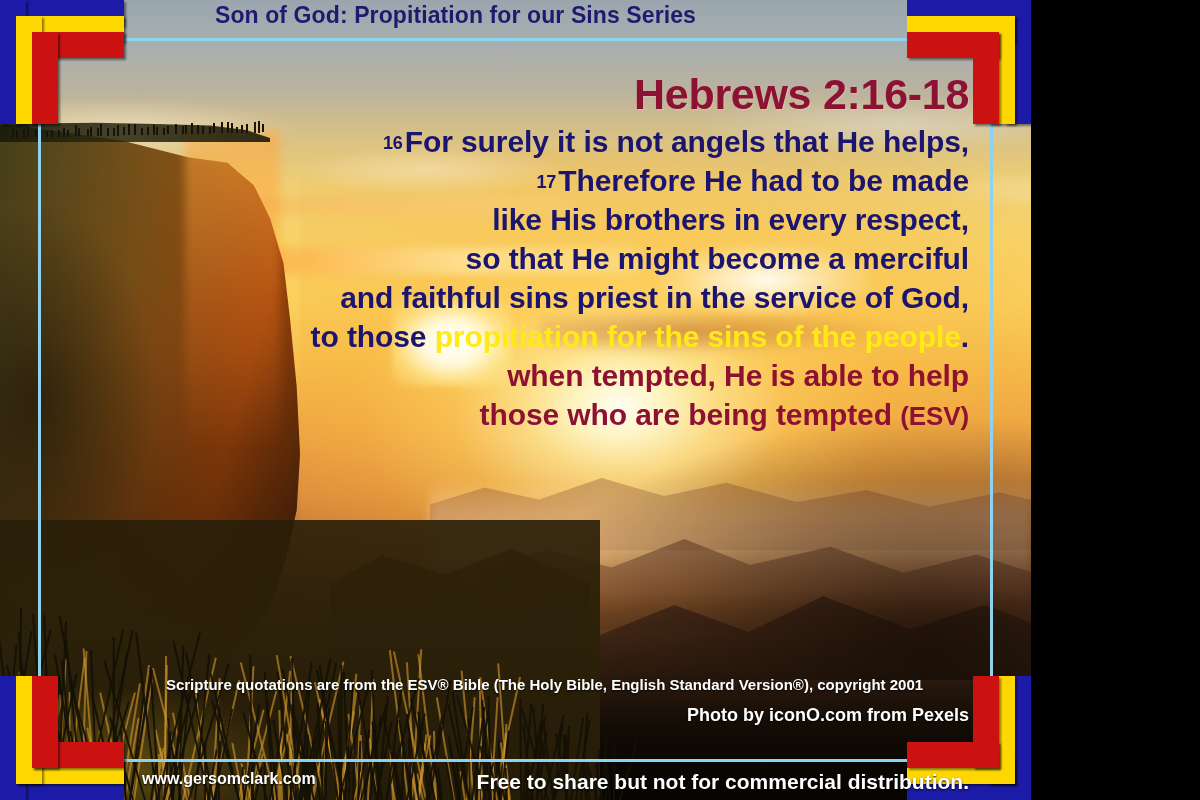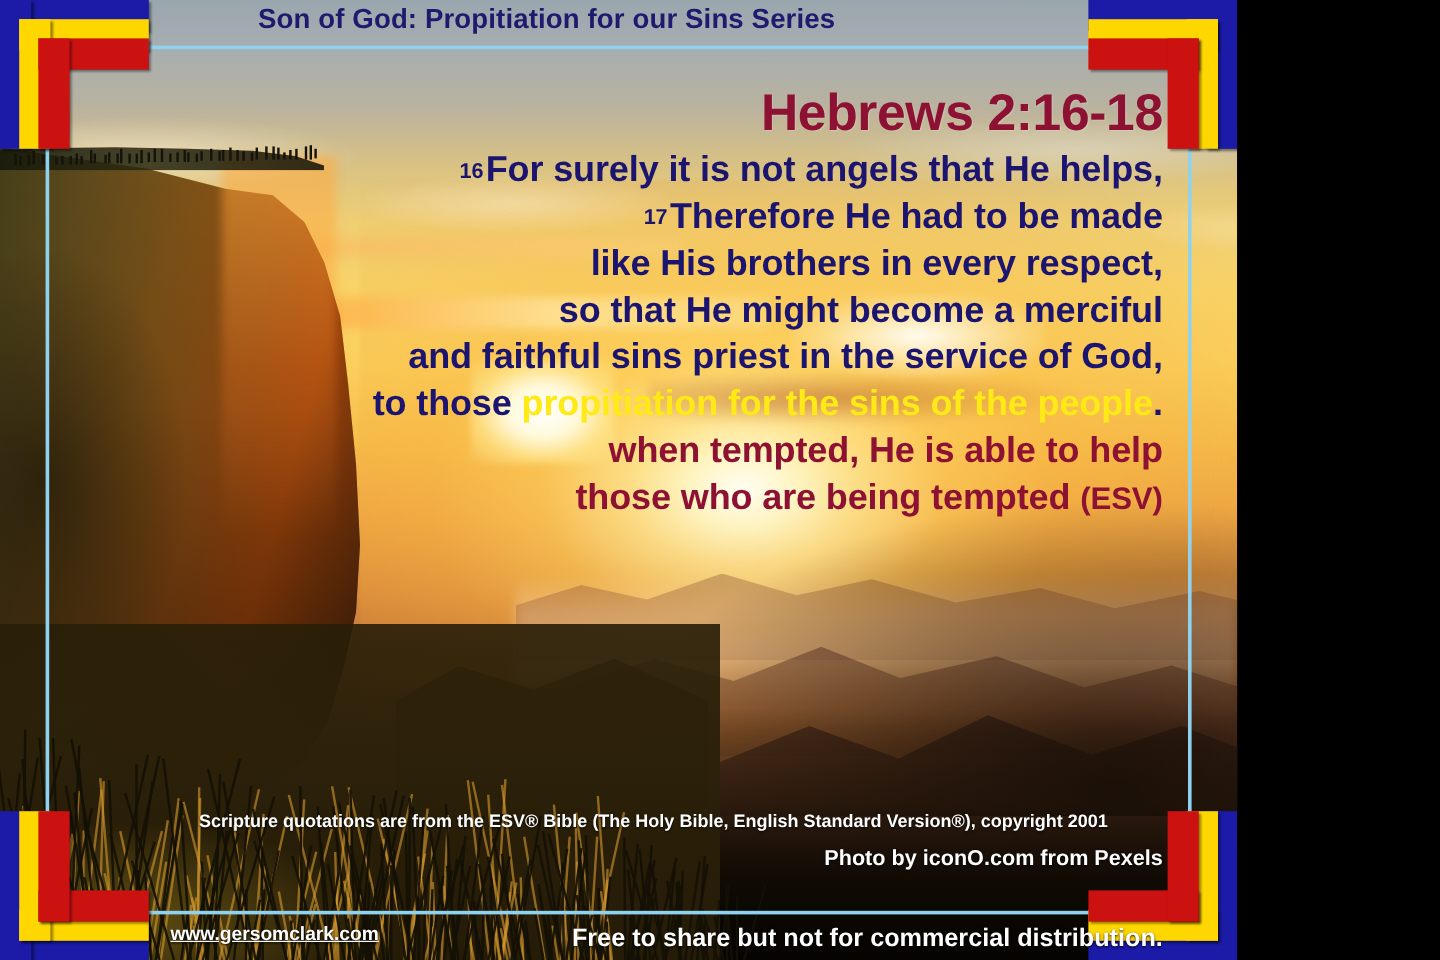--- a/index.html
+++ b/index.html
@@ -296,21 +296,20 @@
     font-weight: bold;
     text-shadow: 0 1px 2px rgba(0,0,0,0.85);
   }
   .site-url {
     position: absolute;
     left: 142px; top: 770px;
     color: #ffffff;
     font-size: 16px;
     font-weight: bold;
     text-shadow: 0 1px 2px rgba(0,0,0,0.9);
-    text-decoration: underline;
   }
   .share-note {
     position: absolute;
     right: 62px; top: 770px;
     color: #ffffff;
     font-size: 21px;
     font-weight: bold;
     text-shadow: 0 1px 2px rgba(0,0,0,0.9);
   }
 </style>

